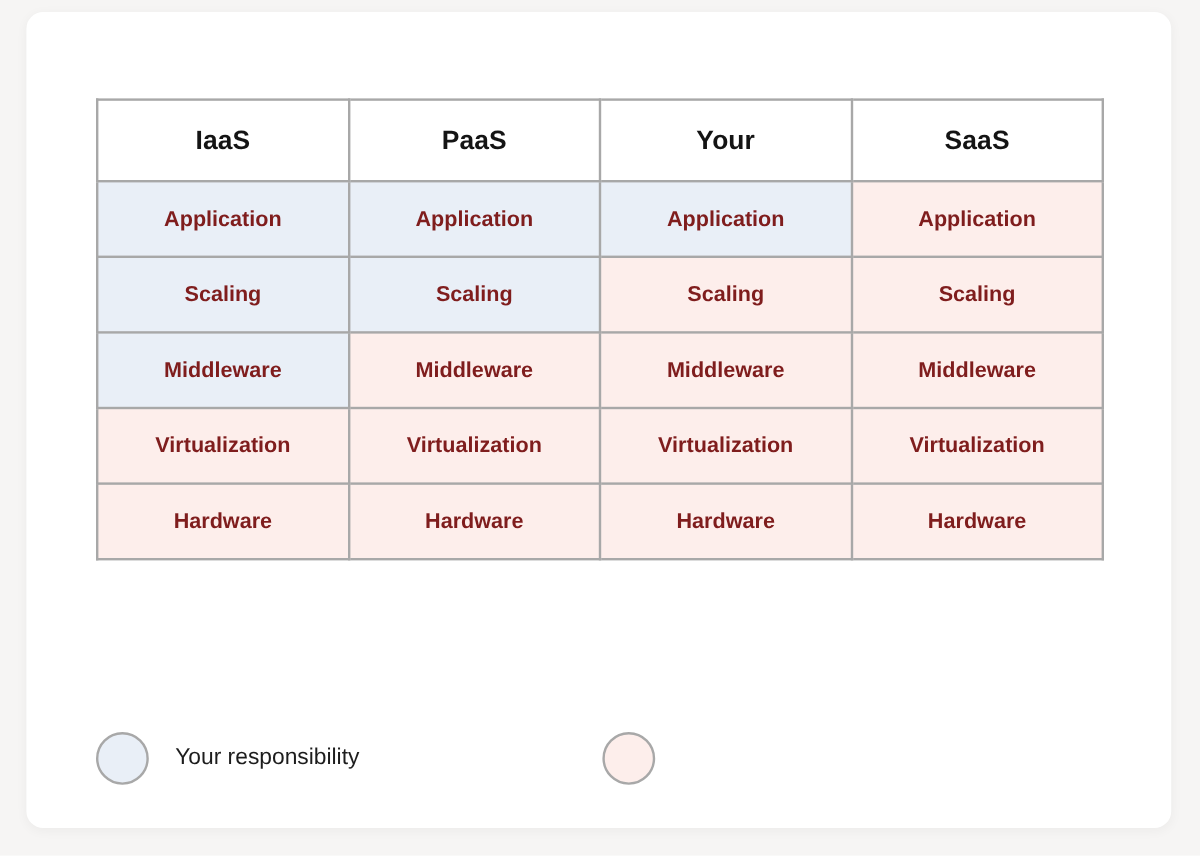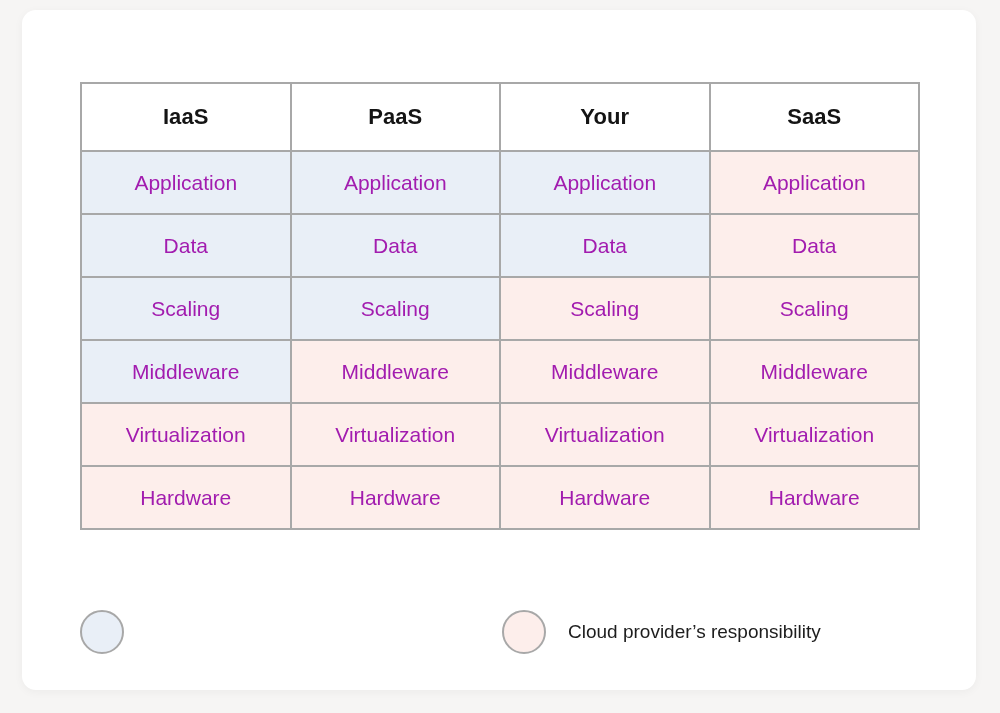--- a/index.html
+++ b/index.html
@@ -49,23 +49,23 @@
     height: 66px;
     background: #ffffff;
     font-size: 22px;
     font-weight: bold;
     color: #141414;
     letter-spacing: 0.1px;
   }
 
   #matrix tbody td {
     height: 61px;
-    font-size: 21px;
-    font-weight: normal;
-    color: #a21caf;
+    font-size: 18px;
+    font-weight: bold;
+    color: #7f1d1d;
   }
 
   td.c-you      { background: #e9eff7; }
   td.c-provider { background: #fdeeeb; }
 
   
   #legend {
     position: absolute;
     left: 58px;        
     top: 598px;        
@@ -121,26 +121,20 @@
       </tr>
     </thead>
     <tbody id="matrix-body">
         <tr>
           <td class="c-you">Application</td>
           <td class="c-you">Application</td>
           <td class="c-you">Application</td>
           <td class="c-provider">Application</td>
         </tr>
         <tr>
-          <td class="c-you">Data</td>
-          <td class="c-you">Data</td>
-          <td class="c-you">Data</td>
-          <td class="c-provider">Data</td>
-        </tr>
-        <tr>
           <td class="c-you">Scaling</td>
           <td class="c-you">Scaling</td>
           <td class="c-provider">Scaling</td>
           <td class="c-provider">Scaling</td>
         </tr>
         <tr>
           <td class="c-you">Middleware</td>
           <td class="c-provider">Middleware</td>
           <td class="c-provider">Middleware</td>
           <td class="c-provider">Middleware</td>
@@ -156,20 +150,20 @@
           <td class="c-provider">Hardware</td>
           <td class="c-provider">Hardware</td>
           <td class="c-provider">Hardware</td>
         </tr>
       </tbody>
   </table>
 
   <div id="legend">
       <div class="legend-item li-0">
         <span class="legend-swatch s-you"></span>
+        <span class="legend-label">Your responsibility</span>
       </div>
       <div class="legend-item li-1">
         <span class="legend-swatch s-provider"></span>
-        <span class="legend-label">Cloud provider’s responsibility</span>
       </div>
     </div>
 
 </div>
 
 </body></html>

